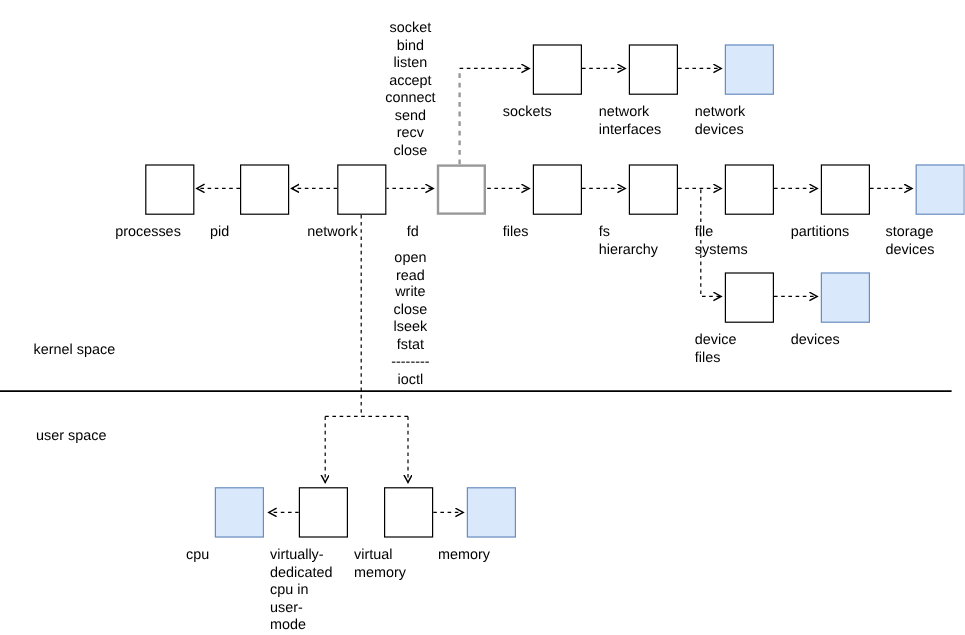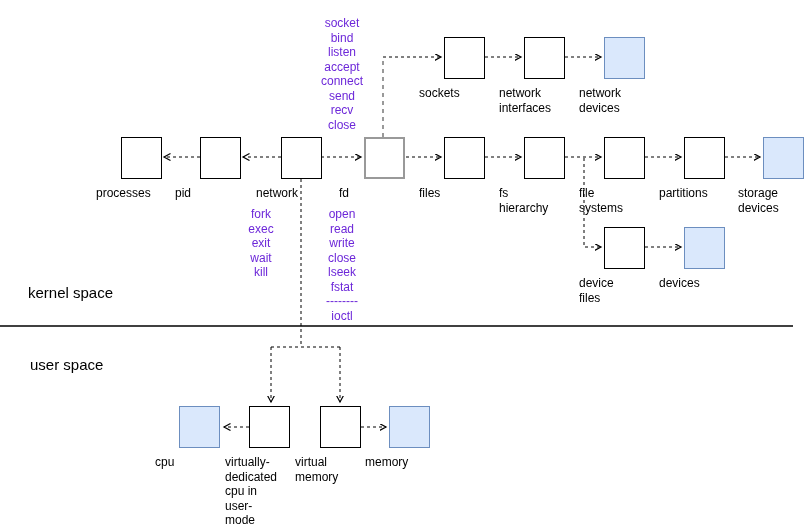--- a/index.html
+++ b/index.html
@@ -27,26 +27,26 @@
     line-height:14.5px;
     color:#000000;
     white-space:pre-line;
   }
   .annotation{
     position:absolute;
     width:90px;
     text-align:center;
     font-size:12px;
     line-height:14.5px;
-    color:#6d28d9;
+    color:#000000;
     white-space:pre-line;
   }
   .region-label{
     position:absolute;
-    font-size:15px;
+    font-size:12px;
     color:#000000;
     white-space:nowrap;
   }
   .watermark{
     position:absolute;
     right:11px;top:499px;
     font-size:15px;
     color:#cccccc;
     letter-spacing:0.5px;
   }
@@ -146,25 +146,20 @@
   <div class="lbl" style="left:365px;top:455px">memory</div>
 
   <div class="annotation" style="left:297px;top:16px">socket
 bind
 listen
 accept
 connect
 send
 recv
 close</div>
-  <div class="annotation" style="left:216px;top:207px">fork
-exec
-exit
-wait
-kill</div>
   <div class="annotation" style="left:297px;top:207px">open
 read
 write
 close
 lseek
 fstat
 --------
 ioctl</div>
 
   <div class="region-label" style="left:28px;top:284px">kernel space</div>

